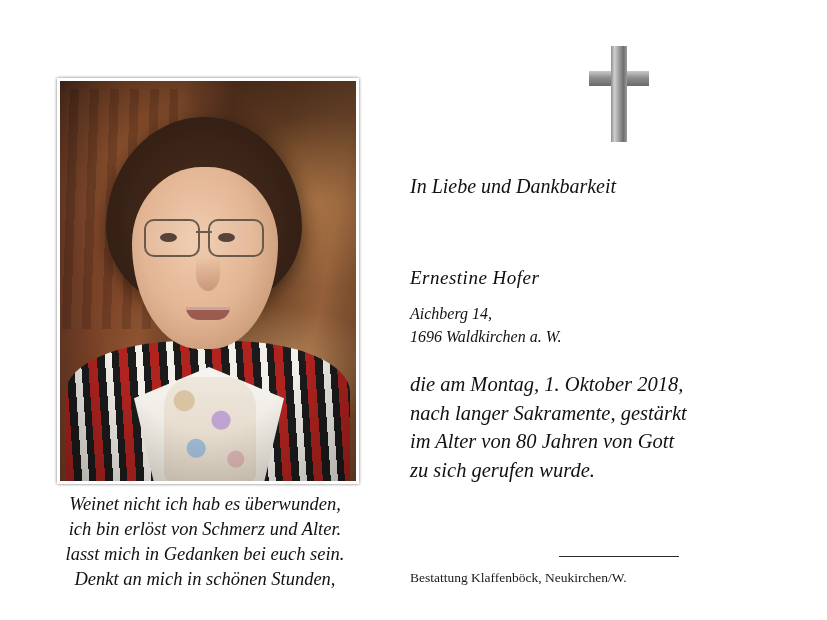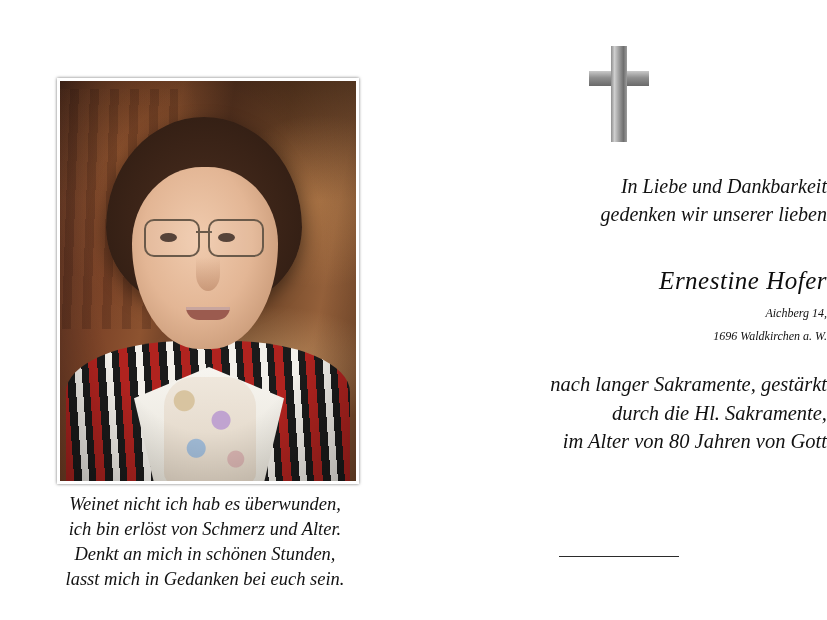--- a/index.html
+++ b/index.html
@@ -191,21 +191,21 @@
     font-style: italic;
     font-size: 18.5px;
     line-height: 25px;
     color: #121212;
   }
   .verse div { white-space: nowrap; }
   
   .right-col {
     width: 417px;
     position: relative;
-    text-align: right;
+    text-align: left;
     text-decoration: underline;
   }
   .cross {
     position: absolute;
     left: 0;
     right: 0;
     top: 46px;
     display: flex;
     justify-content: center;
   }
@@ -218,31 +218,31 @@
     font-size: 20px;
     line-height: 28px;
     color: #111;
   }
   .name {
     position: absolute;
     left: 0;
     right: 0;
     top: 267px;
     font-style: italic;
-    font-size: 25px;
+    font-size: 19px;
     letter-spacing: 0.5px;
     color: #0d0d0d;
   }
   .address {
     position: absolute;
     left: 0;
     right: 0;
     top: 302px;
     font-style: italic;
-    font-size: 12px;
+    font-size: 16px;
     line-height: 23px;
     color: #111;
   }
   .body-text {
     position: absolute;
     left: 0;
     right: 0;
     top: 370px;
     font-style: italic;
     font-size: 20.5px;
@@ -293,22 +293,22 @@
         </div>
         <div class="ph-nose"></div>
         <div class="ph-mouth"></div>
         <div class="ph-vignette"></div>
       </div>
     </div>
 
     <div class="verse">
       <div>Weinet nicht ich hab es überwunden,</div>
       <div>ich bin erlöst von Schmerz und Alter.</div>
+      <div>lasst mich in Gedanken bei euch sein.</div>
       <div>Denkt an mich in schönen Stunden,</div>
-      <div>lasst mich in Gedanken bei euch sein.</div>
     </div>
 
   </div>
 
   <div class="right-col">
 
     <div class="cross">
       <svg width="72" height="96" viewBox="0 0 72 96">
         <defs>
           <linearGradient id="cgrad" x1="0" y1="0" x2="1" y2="0">
@@ -325,33 +325,34 @@
           </linearGradient>
         </defs>
         <rect x="28" y="0" width="16" height="96" fill="url(#cgrad)"></rect>
         <rect x="6" y="25" width="60" height="15" fill="url(#cgrad2)"></rect>
         <rect x="28" y="25" width="16" height="15" fill="url(#cgrad)"></rect>
       </svg>
     </div>
 
     <div class="intro">
       <div>In Liebe und Dankbarkeit</div>
-      <div>gedenken wir unserer lieben</div>
     </div>
 
     <div class="name">Ernestine Hofer</div>
 
     <div class="address">
       <div>Aichberg 14,</div>
       <div>1696 Waldkirchen a. W.</div>
     </div>
 
     <div class="body-text">
+      <div>die am Montag, 1. Oktober 2018,</div>
       <div>nach langer Sakramente, gestärkt</div>
-      <div>durch die Hl. Sakramente,</div>
       <div>im Alter von 80 Jahren von Gott</div>
+      <div>zu sich gerufen wurde.</div>
     </div>
 
     <div class="divider"></div>
 
+    <div class="footer">Bestattung Klaffenböck, Neukirchen/W.</div>
 
   </div>
 </div>
 
 </body></html>

